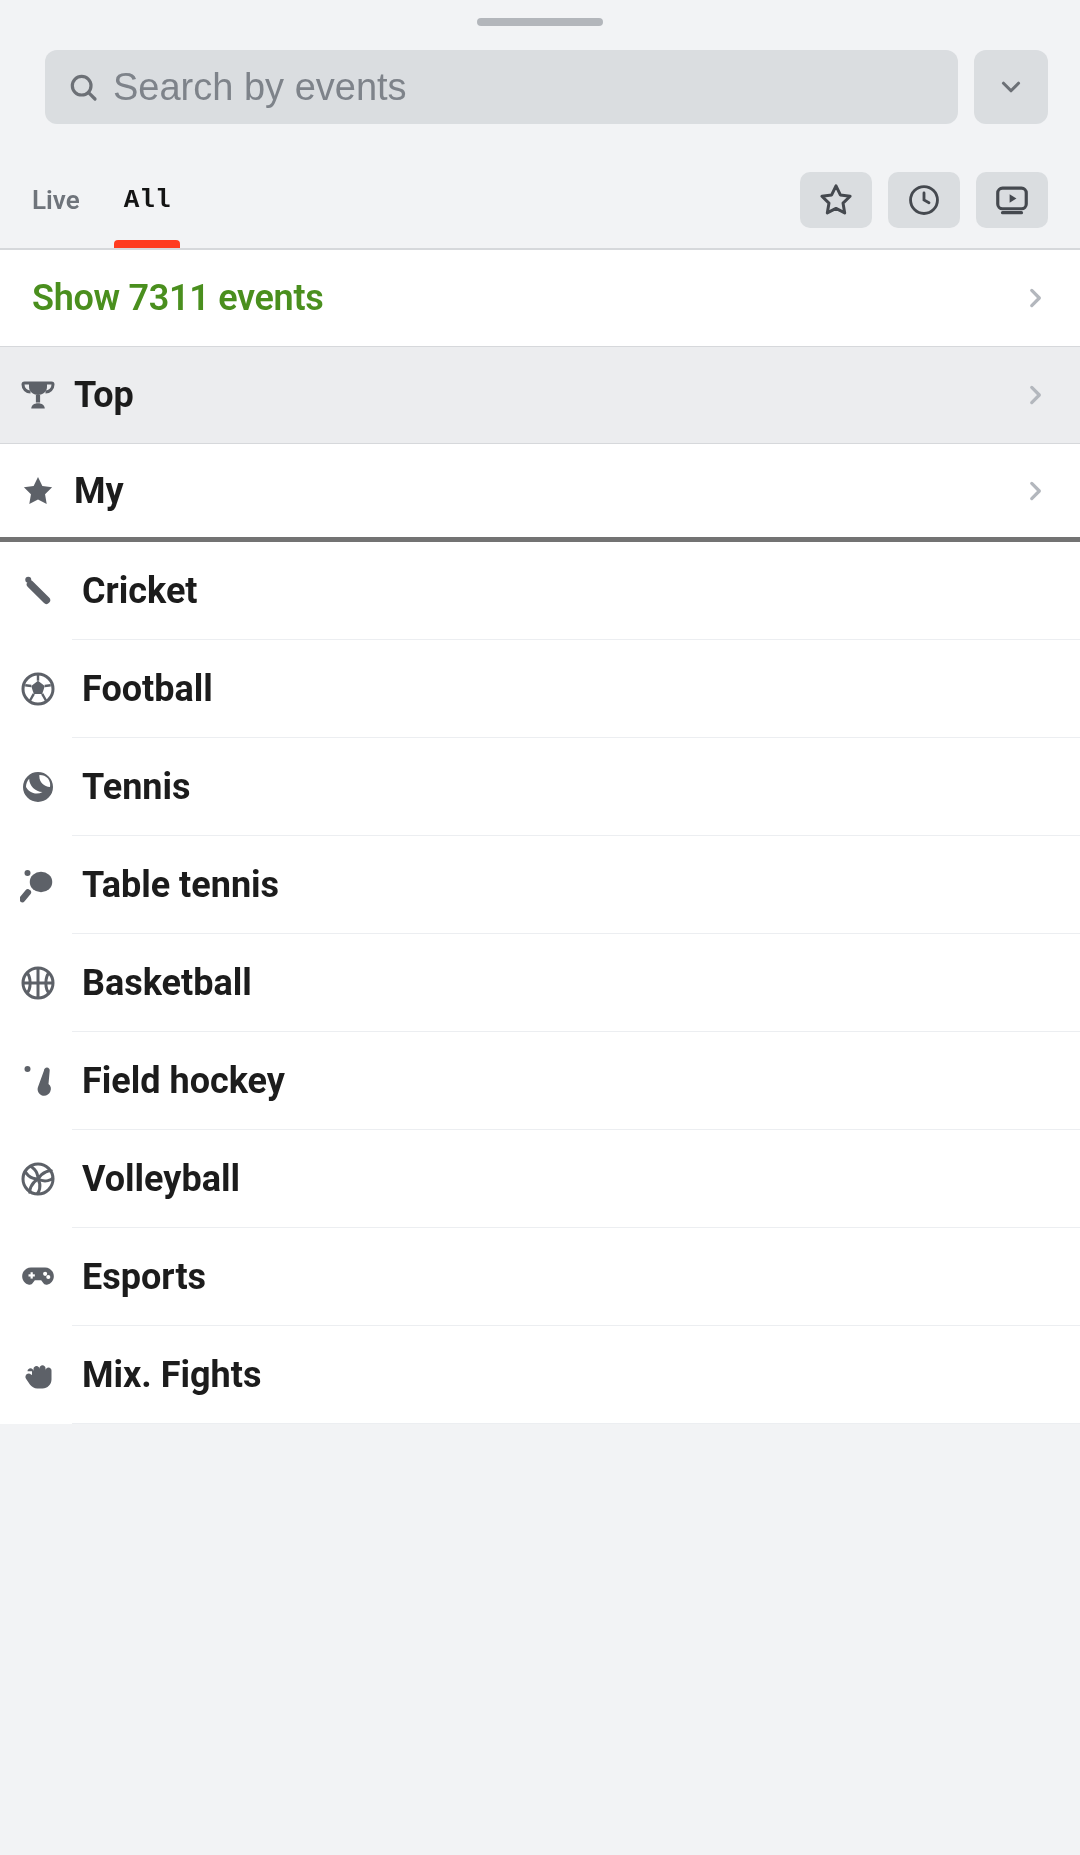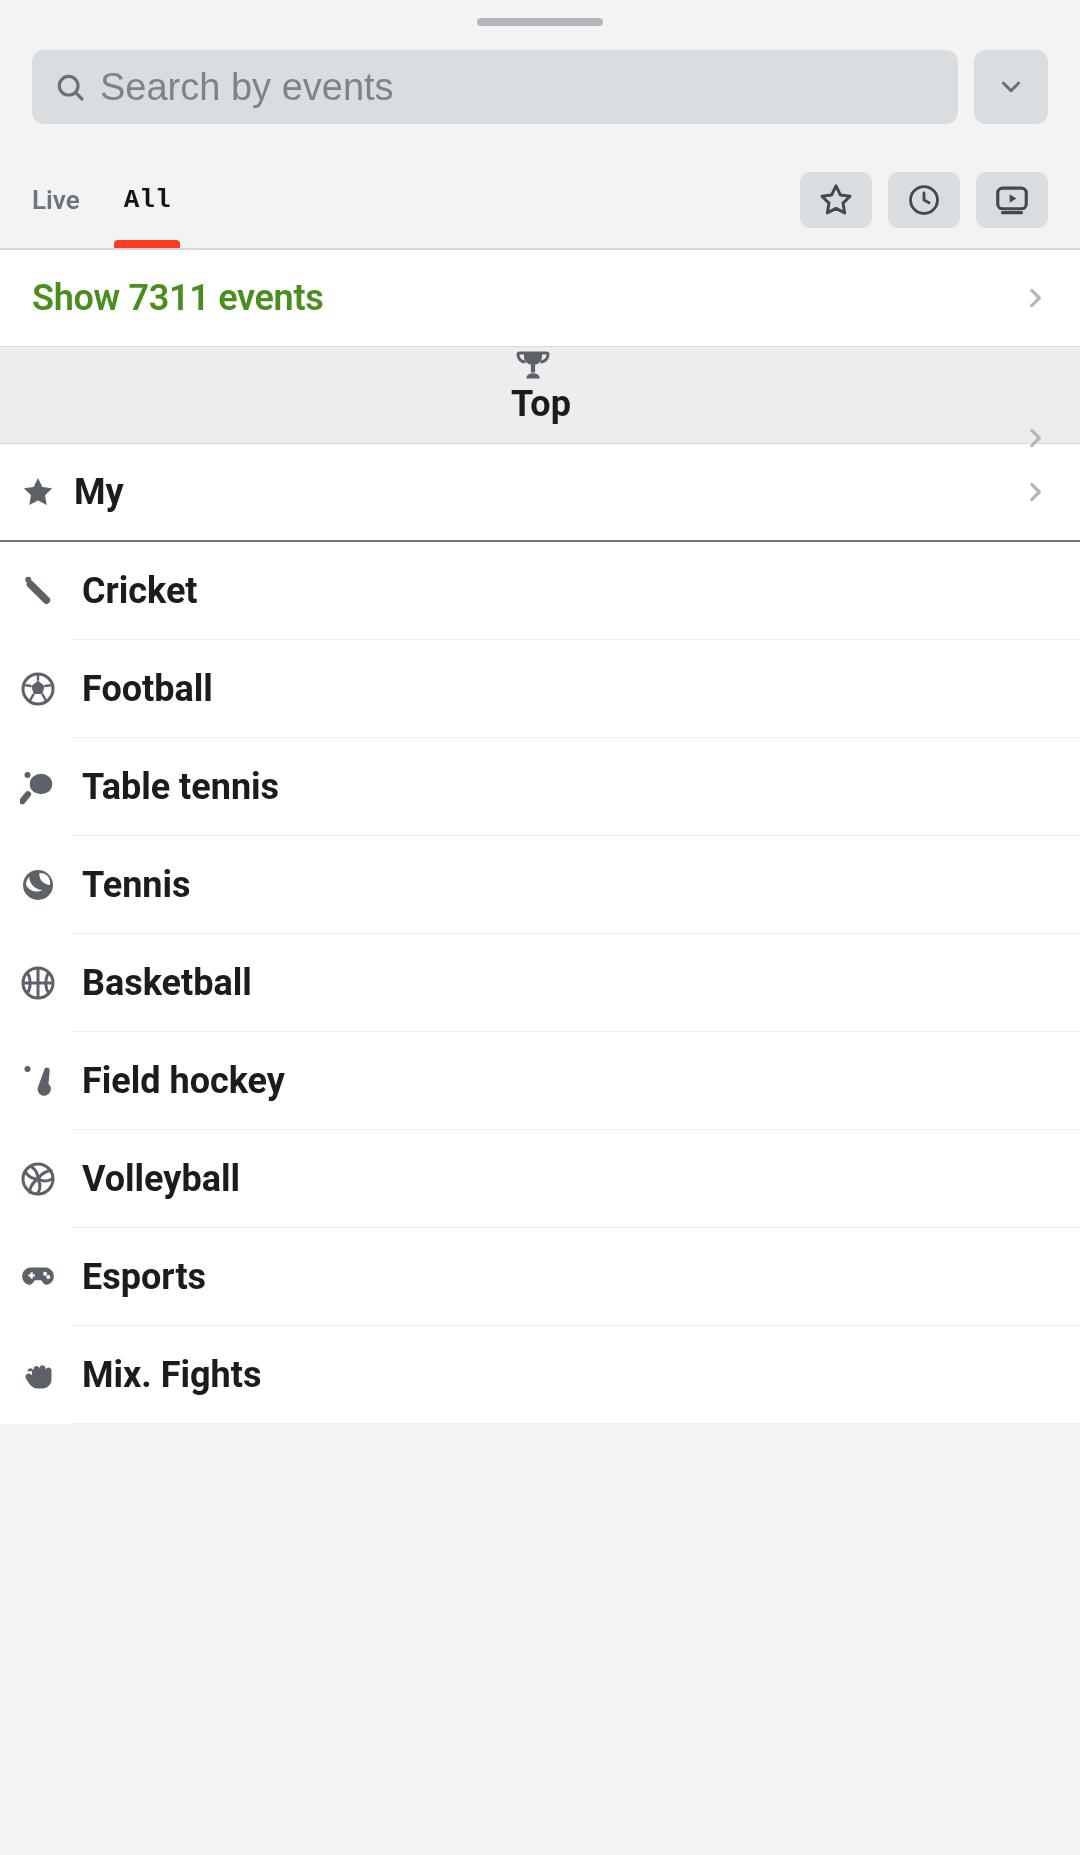--- a/index.html
+++ b/index.html
@@ -16,20 +16,21 @@
     background: #b3b6bb;
     margin: 18px auto 0 auto;
   }
   .top-area {
     padding: 0 32px;
   }
   .search-row {
     display: flex;
     gap: 16px;
     margin-top: 24px;
+    margin-left: 13px;
   }
   .search-box {
     flex: 1;
     height: 74px;
     background: #dadde0;
     border-radius: 12px;
     display: flex;
     align-items: center;
     padding: 0 22px;
   }
@@ -115,22 +116,22 @@
   }
   .show-events .chev { margin-left: auto; color: #b3b7bd; }
 
   .section-row {
     height: 98px;
     display: flex;
     align-items: center;
     padding-left: 18px;
     padding-right: 32px;
   }
-  .section-row.top { background: #ecedef; border-top: 1px solid #d6d8db; border-bottom: 1px solid #d6d8db; flex-direction: column; }
-  .section-row.white { background: #fff; border-bottom: 2px solid #737373; }
+  .section-row.top { background: #ecedef; border-top: 1px solid #d6d8db; border-bottom: 1px solid #d6d8db; }
+  .section-row.white { background: #fff; border-bottom: 5px solid #737373; }
   .section-row .row-icon {
     width: 40px;
     height: 40px;
     display: flex;
     align-items: center;
     justify-content: center;
     color: #5d6168;
   }
   .section-row .row-label {
     margin-left: 16px;
@@ -298,35 +299,35 @@
           <line x1="6.5" y1="20" x2="9.2" y2="15.3" stroke="currentColor" stroke-width="1.6"></line>
           <line x1="17.5" y1="20" x2="14.8" y2="15.3" stroke="currentColor" stroke-width="1.6"></line>
         </svg>
     </span>
     <span class="row-label">Football</span>
   </div>
 
   <div class="sport-row">
     <span class="row-icon">
       <svg width="36" height="36" viewBox="0 0 24 24" fill="currentColor">
+          <path d="M12 2a10 10 0 0 0 0 20 10 10 0 0 0 0-20zm6.7 4.3A7.98 7.98 0 0 1 20 12c-3.9 0-7.1-3.2-7.1-7.1 0-.3 0-.6.05-.85A7.98 7.98 0 0 1 18.7 6.3zM4 12c0-2.1.8-4 2.1-5.5.15 4.8 4 8.7 8.9 8.85A7.97 7.97 0 0 1 4 12z"></path>
+        </svg>
+    </span>
+    <span class="row-label">Tennis</span>
+  </div>
+
+  <div class="sport-row">
+    <span class="row-icon">
+      <svg width="36" height="36" viewBox="0 0 24 24" fill="currentColor">
           <circle cx="5" cy="4" r="2"></circle>
           <ellipse cx="14" cy="10" rx="7.5" ry="6.8"></ellipse>
           <rect x="5" y="14" width="4.2" height="10" rx="2" transform="rotate(40 5 14)"></rect>
         </svg>
     </span>
     <span class="row-label">Table tennis</span>
-  </div>
-
-  <div class="sport-row">
-    <span class="row-icon">
-      <svg width="36" height="36" viewBox="0 0 24 24" fill="currentColor">
-          <path d="M12 2a10 10 0 0 0 0 20 10 10 0 0 0 0-20zm6.7 4.3A7.98 7.98 0 0 1 20 12c-3.9 0-7.1-3.2-7.1-7.1 0-.3 0-.6.05-.85A7.98 7.98 0 0 1 18.7 6.3zM4 12c0-2.1.8-4 2.1-5.5.15 4.8 4 8.7 8.9 8.85A7.97 7.97 0 0 1 4 12z"></path>
-        </svg>
-    </span>
-    <span class="row-label">Tennis</span>
   </div>
 
   <div class="sport-row">
     <span class="row-icon">
       <svg width="36" height="36" viewBox="0 0 24 24" fill="none" stroke="currentColor" stroke-width="2">
           <circle cx="12" cy="12" r="10"></circle>
           <line x1="2" y1="12" x2="22" y2="12"></line>
           <line x1="12" y1="2" x2="12" y2="22"></line>
           <path d="M4.5 5c3 3 3 11 0 14"></path>
           <path d="M19.5 5c-3 3-3 11 0 14"></path>

